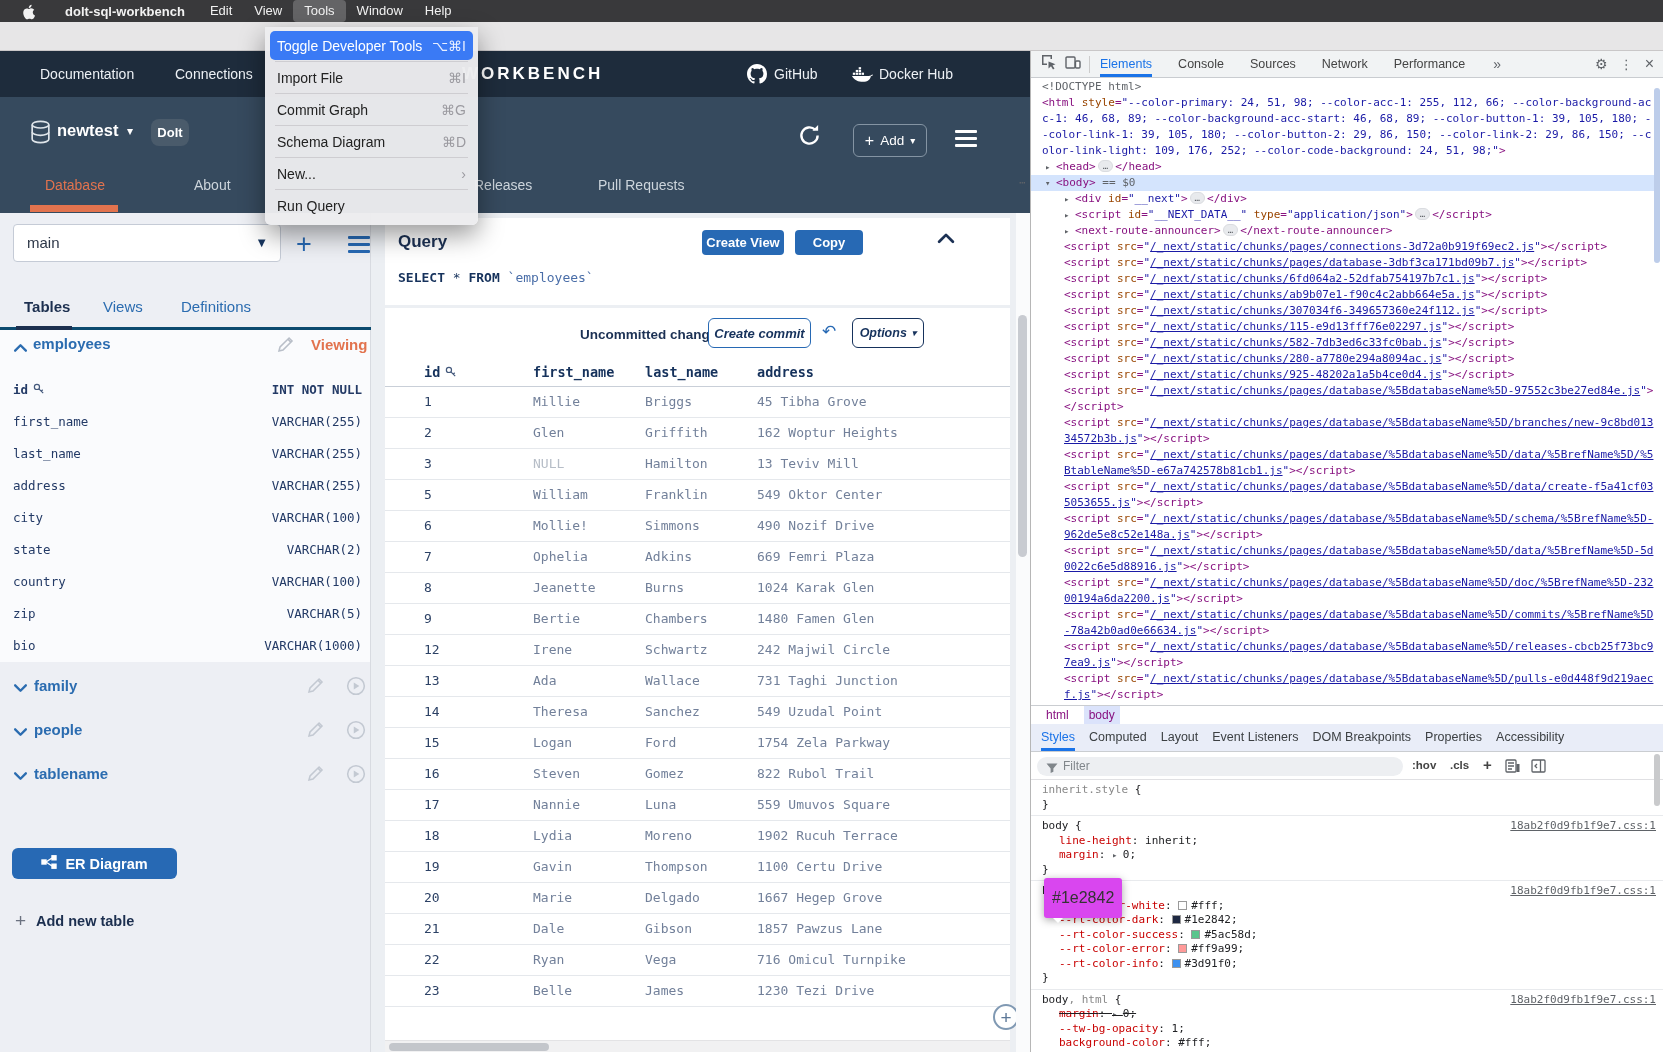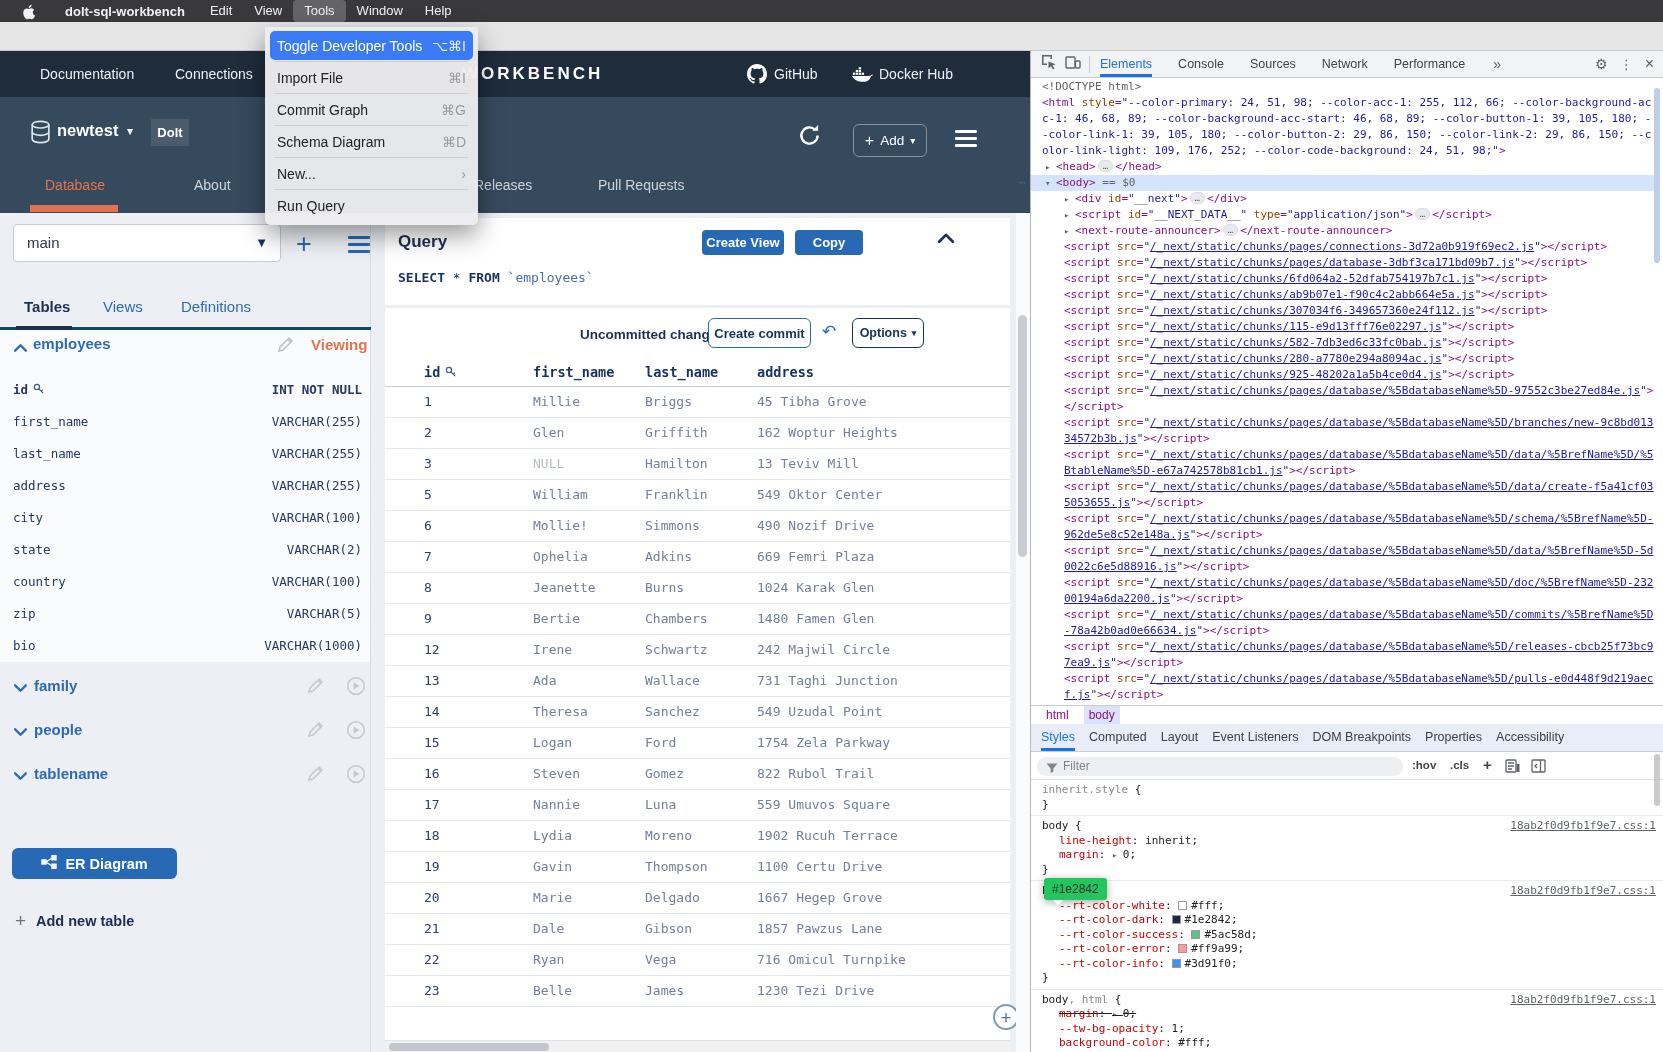--- a/index.html
+++ b/index.html
@@ -16,21 +16,21 @@
   .tl{position:absolute;top:30px;width:13px;height:13px;border-radius:50%;}
   #win-title{position:absolute;left:783px;top:28px;transform:translateX(-50%);font-size:13.5px;font-weight:bold;color:#3a3a3c;white-space:nowrap;}
   
   #nav1{position:absolute;left:0;top:51px;width:1030px;height:46px;background:#1e2c3c;color:#eef2f6;font-size:14px;}
   #nav2{position:absolute;left:0;top:97px;width:1030px;height:116px;background:#364a5e;color:#fff;}
   .nav-link{position:absolute;top:15px;color:#edf1f5;}
   #logo{position:absolute;left:462px;top:13px;font-size:17px;font-weight:800;letter-spacing:3px;color:#fff;font-family:"Liberation Sans",sans-serif;}
   .hdr-tab{position:absolute;top:80px;font-size:14px;color:#cdd5dc;font-weight:500;}
   .hdr-tab.active{color:#e2734e;}
   #orange-bar{position:absolute;left:30px;top:108px;width:88px;height:7px;background:#e2734e;}
-  #dolt-badge{position:absolute;left:151px;top:22px;width:38px;height:27px;background:#4a5b6b;border-radius:0;color:#fff;font-size:13px;font-weight:600;text-align:center;line-height:27px;}
+  #dolt-badge{position:absolute;left:151px;top:22px;width:38px;height:27px;background:#4a5b6b;border-radius:8px;color:#fff;font-size:13px;font-weight:600;text-align:center;line-height:27px;}
   #add-btn{position:absolute;left:853px;top:27px;width:74px;height:33px;border:1px solid #8494a3;border-radius:6px;color:#fff;font-size:13.5px;display:flex;align-items:center;justify-content:center;gap:6px;box-sizing:border-box;}
   .hamb{position:absolute;width:22px;}
   .hamb div{height:2.5px;background:#fff;margin-bottom:4.5px;border-radius:1px;}
   
   #sidebar{position:absolute;left:0;top:213px;width:371px;height:839px;background:#edeff4;border-right:1px solid #d8dbe1;box-sizing:border-box;}
   #branch-select{position:absolute;left:13px;top:11px;width:268px;height:38px;background:#fff;border:1px solid #c5cbd6;border-radius:4px;box-sizing:border-box;font-size:15px;color:#2d3748;line-height:36px;padding-left:13px;}
   #branch-caret{position:absolute;right:12px;top:0;color:#17355e;font-size:13px;}
   #sb-tabs{position:absolute;left:0;top:75px;width:371px;height:42px;border-bottom:3px solid #0c4a6e;box-sizing:border-box;}
   .sb-tab{position:absolute;top:10px;font-size:15px;color:#2b6cb0;}
   .sb-tab.active{color:#1c2f4f;font-weight:700;}
@@ -46,21 +46,21 @@
   .tbl-name{position:absolute;left:34px;top:13px;font-size:15px;font-weight:600;color:#2b6cb0;}
   .tbl-chev{position:absolute;left:13px;top:16px;}
   .tbl-pencil{position:absolute;left:306px;top:12px;}
   .tbl-play{position:absolute;left:346px;top:12px;}
   #er-btn{position:absolute;left:12px;top:635px;width:165px;height:31px;background:#2769b4;border-radius:6px;color:#fff;font-size:14.5px;font-weight:700;display:flex;align-items:center;justify-content:center;gap:8px;}
   
   #main-bg{position:absolute;left:371px;top:213px;width:645px;height:839px;background:#eceff3;}
   #query-card{position:absolute;left:385px;top:218px;width:625px;height:87px;background:#fff;}
   #table-card{position:absolute;left:385px;top:308px;width:625px;height:744px;background:#fff;}
   .blue-btn{background:#2769b4;border-radius:4px;color:#fff;font-size:13px;font-weight:600;display:flex;align-items:center;justify-content:center;}
-  .outline-btn{border-radius:6px;font-size:13px;font-weight:600;display:flex;align-items:center;justify-content:center;box-sizing:border-box;background:#fff;}
+  .outline-btn{border-radius:6px;font-size:13px;font-weight:600;display:flex;align-items:center;justify-content:center;box-sizing:border-box;background:#fff;font-style:italic;}
   #sql-line{position:absolute;left:13px;top:52px;font-family:"DejaVu Sans Mono",monospace;font-size:13px;color:#16325c;}
   #results-head{position:absolute;left:0;top:52px;width:625px;height:27px;border-bottom:1px solid #c9cfd8;box-sizing:border-box;}
   .rh-cell{position:absolute;top:4px;font-family:"DejaVu Sans Mono",monospace;font-size:13.5px;font-weight:700;color:#16325c;}
   #results-body{position:absolute;left:0;top:79px;width:625px;}
   .res-row{position:relative;height:31px;border-bottom:1px solid #e5e8ec;box-sizing:border-box;}
   .res-cell{position:absolute;top:7px;font-family:"DejaVu Sans Mono",monospace;font-size:13px;color:#72809a;}
   .res-cell.idc{color:#2c4165;}
   .res-cell.nullv{color:#b6bdc7;}
   .c0{left:39px}.c1{left:148px}.c2{left:260px}.c3{left:372px}
   #hscroll{position:absolute;left:0;top:732px;width:625px;height:12px;background:#f1f1f2;border-top:1px solid #e3e3e5;box-sizing:border-box;}
@@ -93,21 +93,21 @@
   #filter-pill{position:absolute;left:6px;top:5px;width:366px;height:19px;background:#edeff2;border-radius:10px;color:#80868b;font-size:12px;line-height:19px;padding-left:26px;box-sizing:border-box;}
   .fr-ico{position:absolute;top:7px;font-size:11.5px;font-weight:600;color:#444;}
   #styles-pane{position:absolute;left:0;top:729px;width:633px;height:272px;overflow:hidden;font-family:"DejaVu Sans Mono",monospace;font-size:11px;line-height:14.5px;color:#202124;}
   .rule{position:relative;padding:3px 12px 3px 11px;border-bottom:1px solid #e8eaed;}
   .prop{padding-left:17px;}
   .pname{color:#c80000;}
   .css-link{position:absolute;right:8px;top:3px;color:#5f6368;text-decoration:underline;}
   .swatch{display:inline-block;width:9px;height:9px;border:1px solid #9a9a9a;margin-right:4px;vertical-align:-1px;box-sizing:border-box;}
   .struck{text-decoration:line-through;}
   .exp{color:#5f6368;font-size:9px;}
-  #color-tip{position:absolute;left:13px;top:827px;background:#22c55e;border-radius:3px;box-shadow:0 2px 8px rgba(0,0,0,.35);padding:4px 8px;font-size:12px;color:#333;font-family:"Liberation Sans",sans-serif;z-index:40;}
+  #color-tip{position:absolute;left:13px;top:827px;background:#d946ef;border-radius:3px;box-shadow:0 2px 8px rgba(0,0,0,.35);padding:11px 8px;font-size:16px;color:#333;font-family:"Liberation Sans",sans-serif;z-index:40;}
   #color-tip::after{content:"";position:absolute;left:9px;bottom:-5px;border-left:5px solid transparent;border-right:5px solid transparent;border-top:5px solid #fff;}
   .sb-thumb{position:absolute;border-radius:3px;width:6px;}
   
   #tools-menu{position:absolute;left:265px;top:27px;width:213px;background:rgba(236,236,238,.97);border-radius:0 0 6px 6px;box-shadow:0 10px 26px rgba(0,0,0,.4);padding:4px 0 5px;z-index:100;font-size:14px;color:#222;}
   .mi{height:29px;display:flex;align-items:center;padding:0 12px;}
   .mi .lab{flex:1;}
   .mi .sc{color:#9b9aa0;}
   .mi.hl{background:#3a7af5;border-radius:5px;margin:0 5px;padding:0 7px;color:#fff;}
   .mi.hl .sc{color:#e8efff;}
   .msep{height:1px;background:#cecdd1;margin:1px 10px;}

